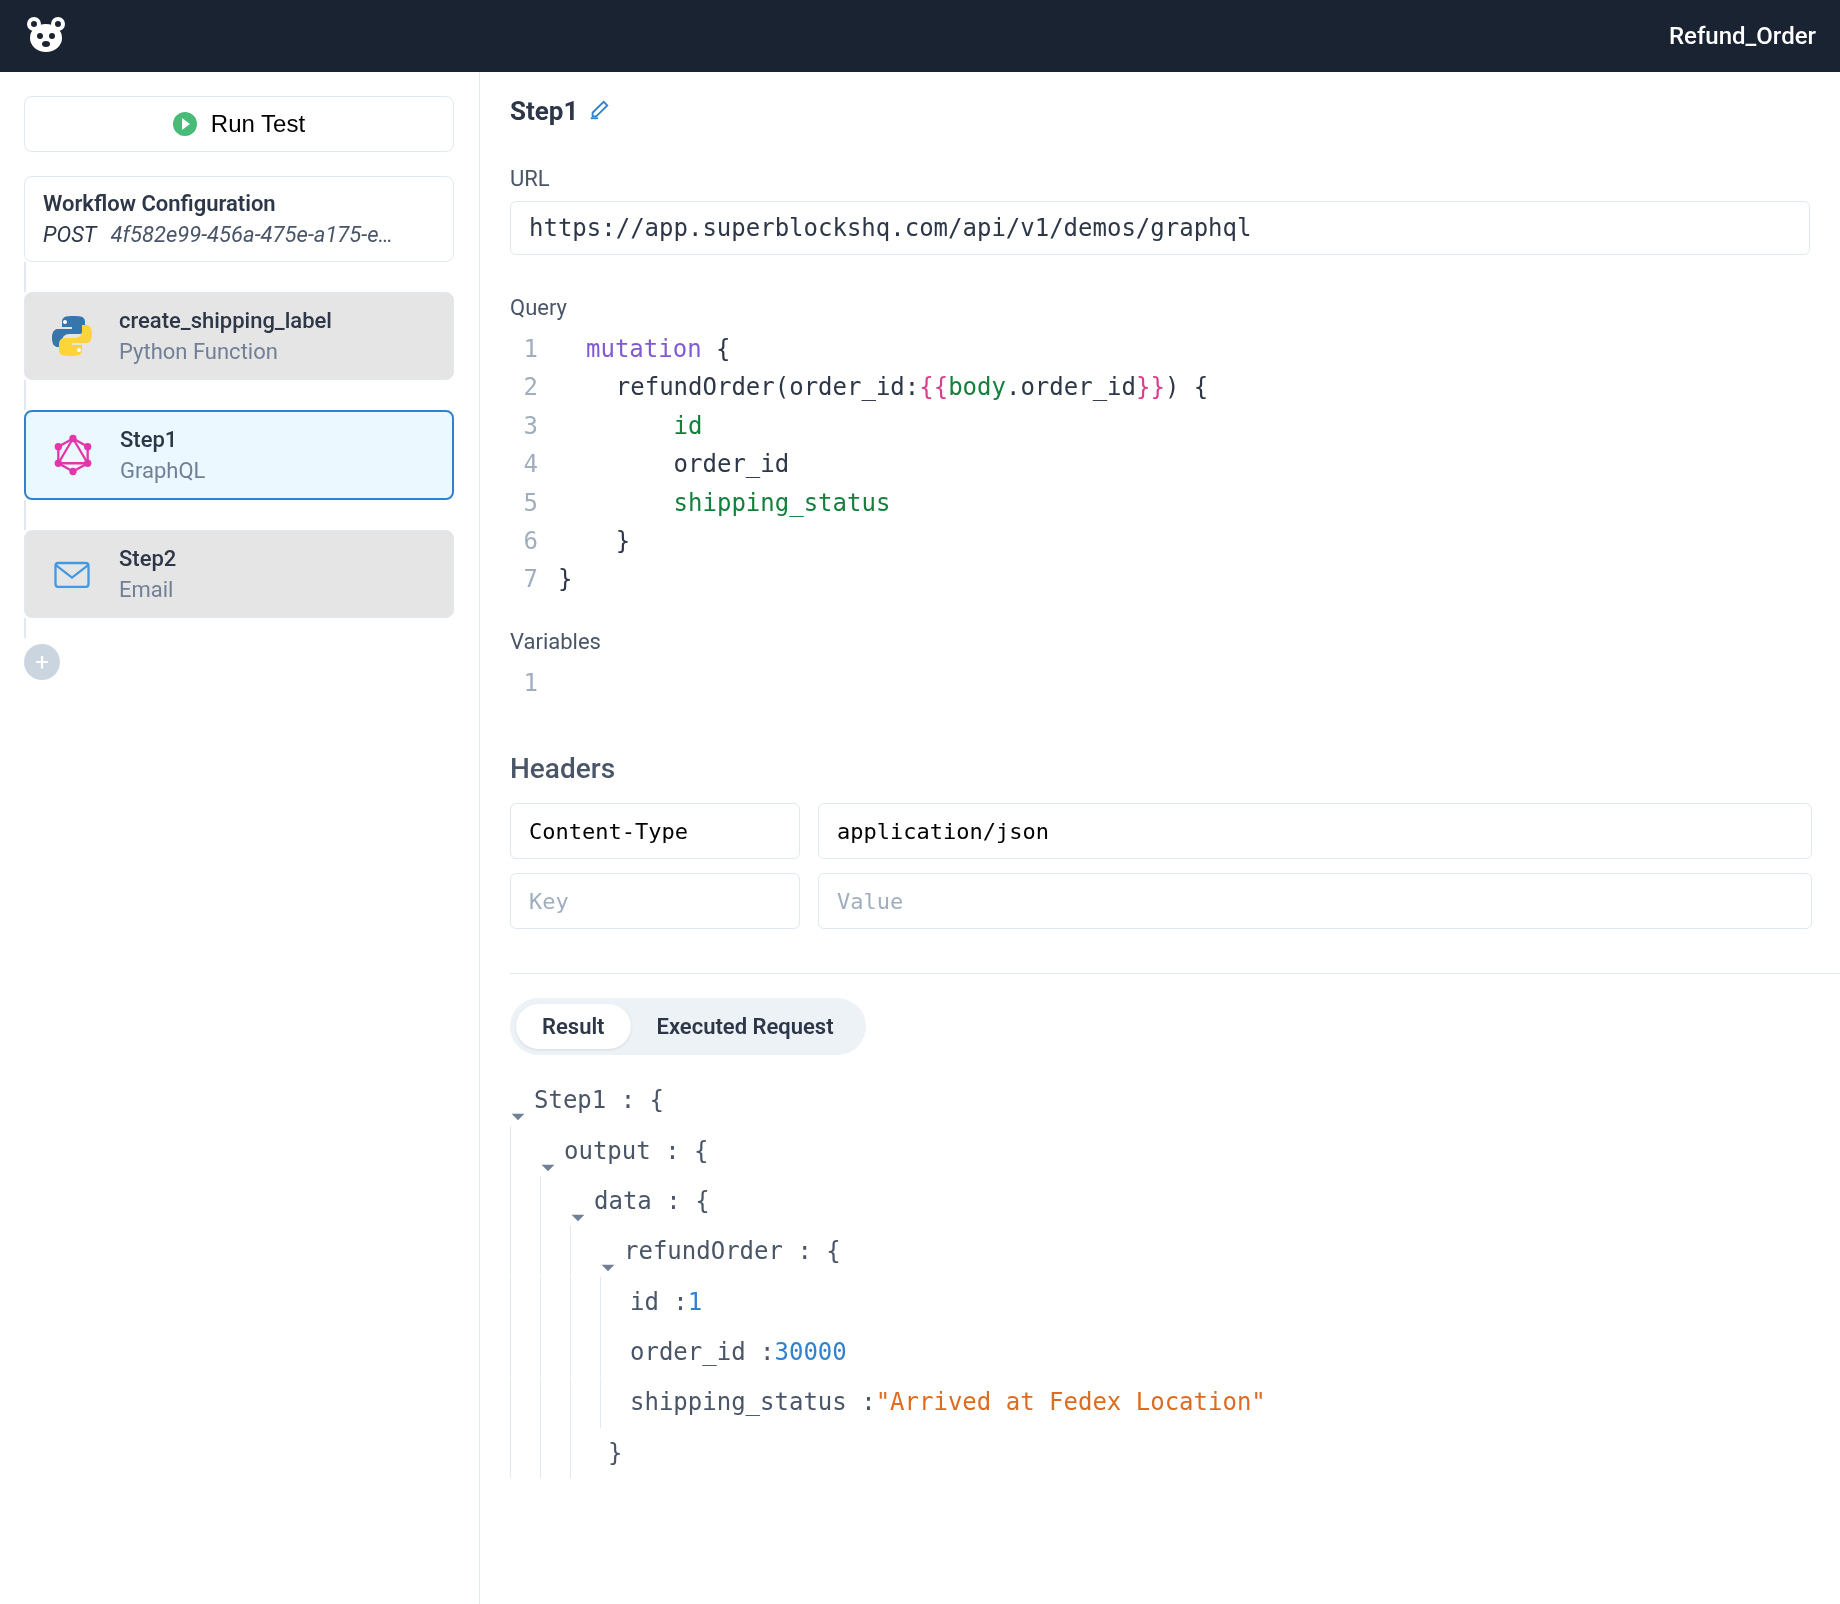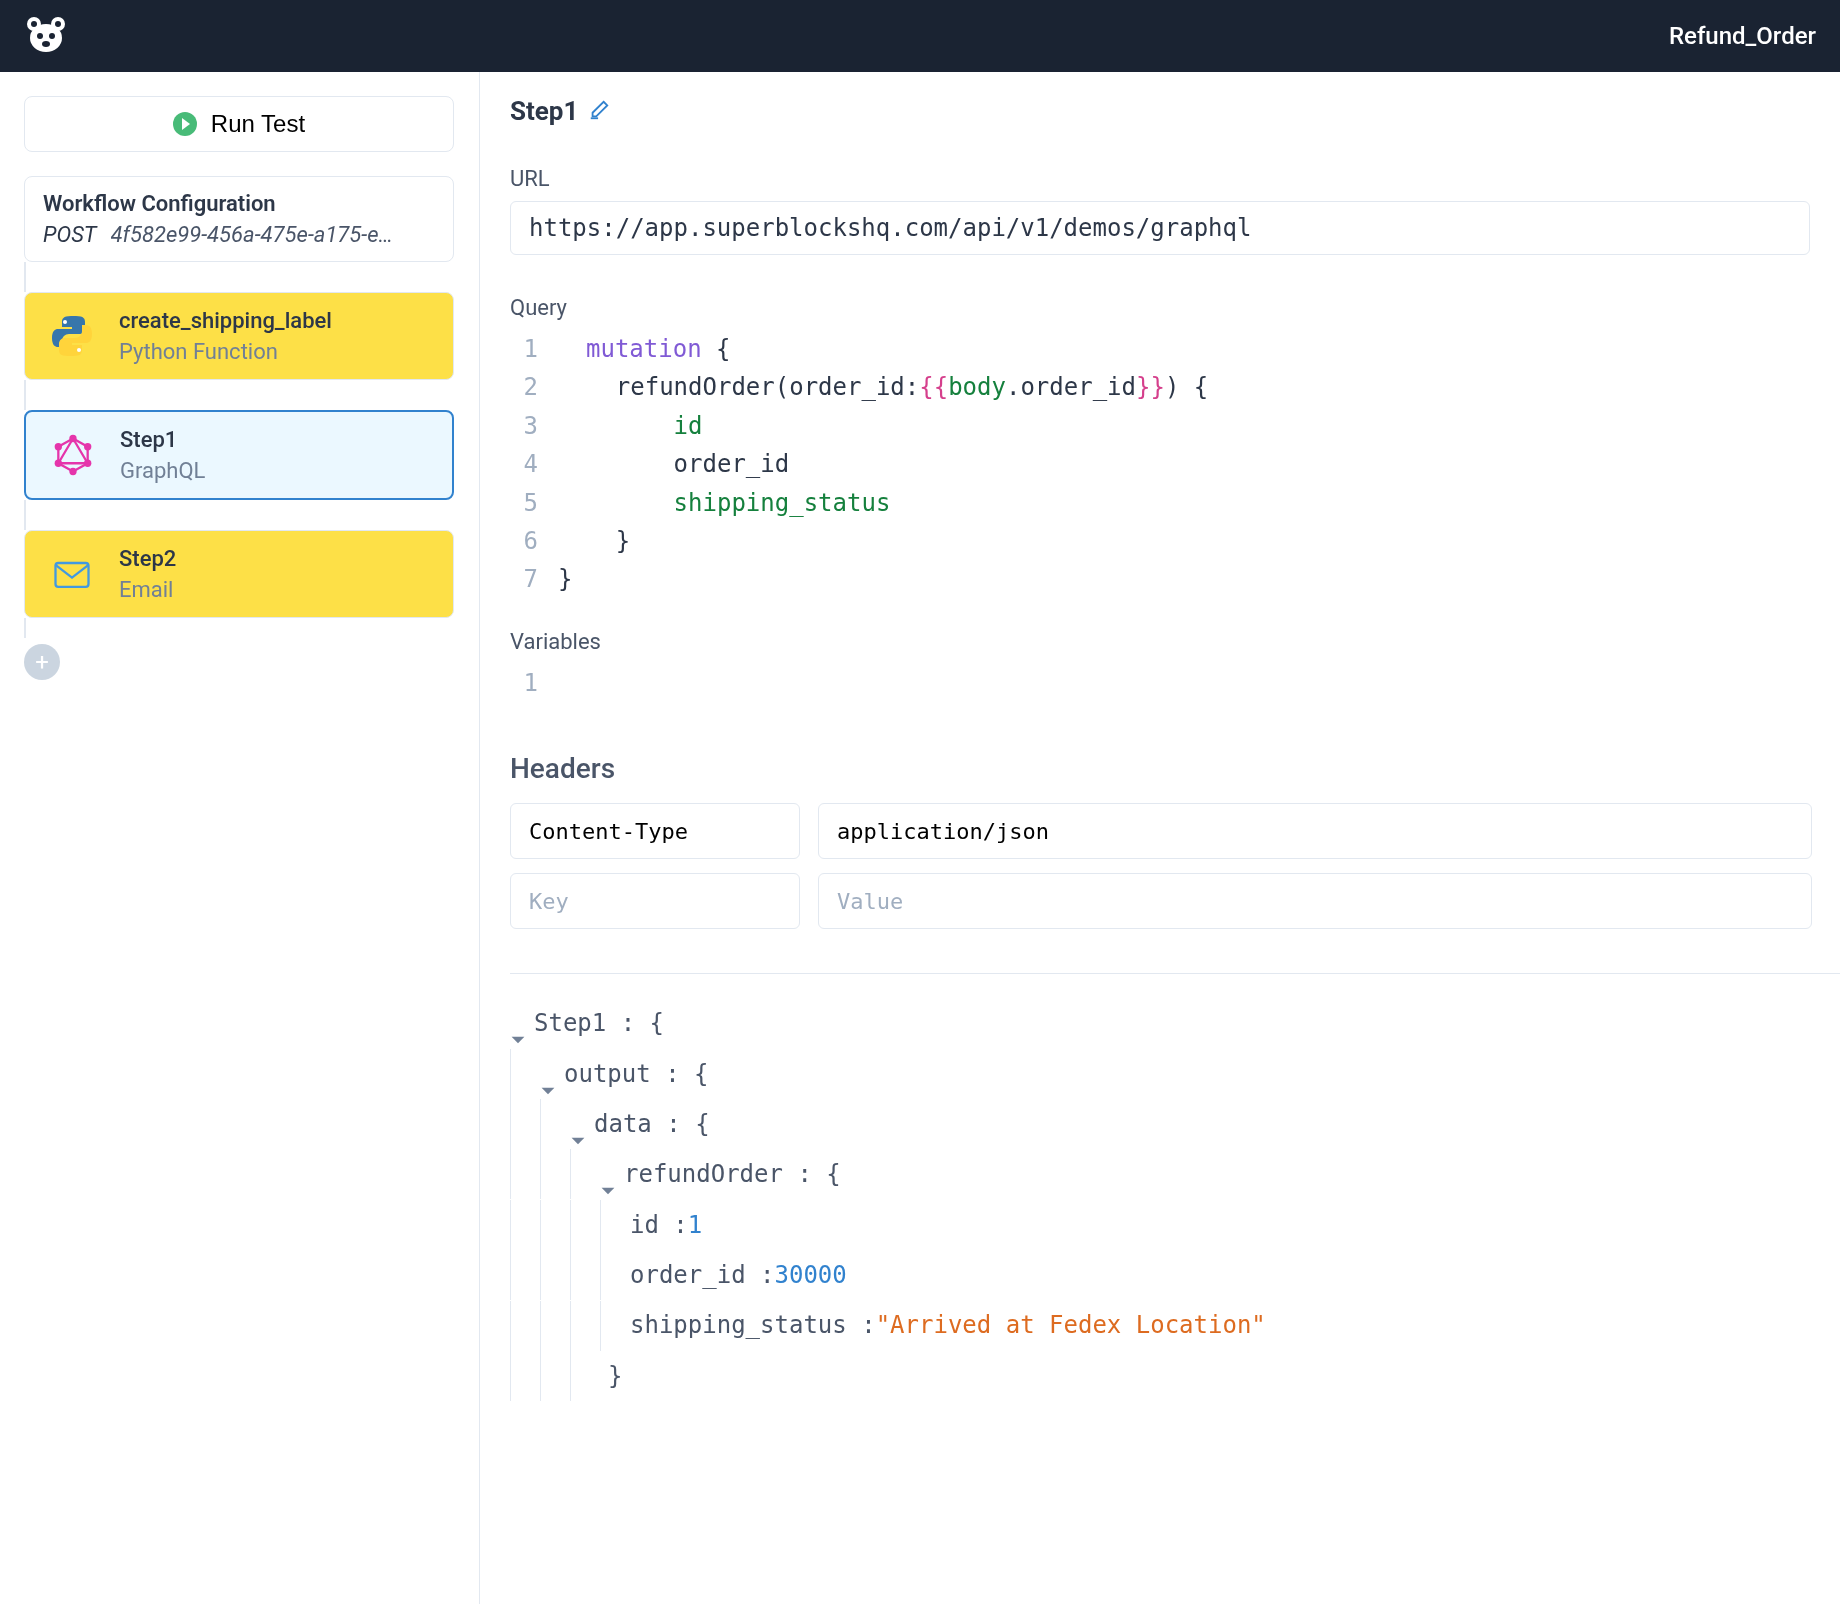--- a/index.html
+++ b/index.html
@@ -75,21 +75,21 @@
 .connector {
   width: 2px;
   height: 30px;
   background: #e2e8f0;
 }
 .step-card {
   width: 430px;
   border: 1px solid #e2e8f0;
   border-radius: 8px;
   padding: 14px 18px;
-  background: #fde047;
+  background: #e5e5e5;
   display: flex;
   align-items: center;
   gap: 18px;
   cursor: pointer;
 }
 .step-card.selected {
   background: #ebf8ff;
   border: 2px solid #3182ce;
 }
 .step-icon { width: 58px; height: 58px; flex-shrink: 0; display:flex; align-items:center; justify-content:center; }
@@ -366,20 +366,24 @@
     <div class="headers-row">
       <input class="header-key" value="Content-Type" style="">
       <input class="header-val" value="application/json" style="">
     </div>
     <div class="headers-row">
       <input class="header-key" placeholder="Key" style="">
       <input class="header-val" placeholder="Value" style="">
     </div>
 
     <div class="result-panel">
+      <div class="tabs">
+        <div class="tab active">Result</div>
+        <div class="tab">Executed Request</div>
+      </div>
       <div class="json-tree">
         <div class="tree-row">
             <span class="tree-caret"><svg viewBox="0 0 10 10">
                 <path d="M1 3l4 4 4-4z"></path>
               </svg></span>
             <span class="tree-key">Step1</span>
             <span>&nbsp;: {</span>
           </div>
         <div class="tree-row">
             <span class="tree-indent"></span>

